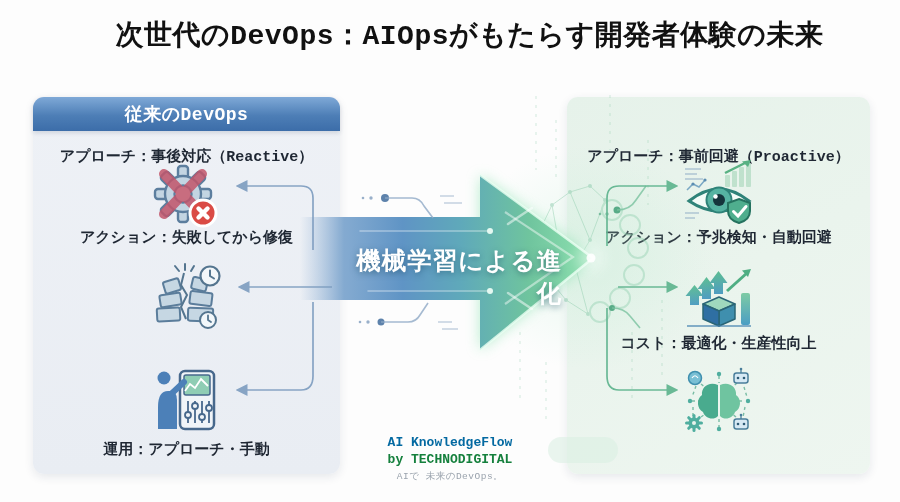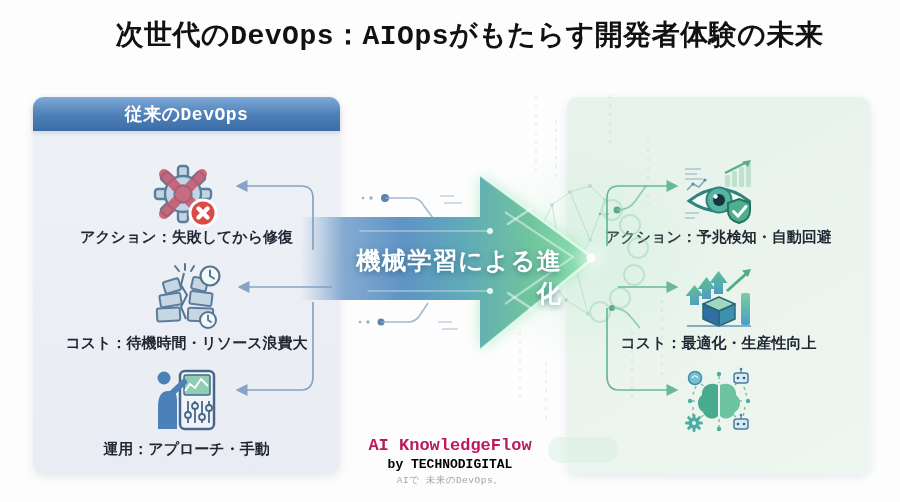--- a/index.html
+++ b/index.html
@@ -19,35 +19,36 @@
   .row-label{position:absolute;left:4px;right:4px;text-align:center;font-size:15px;
              font-weight:800;color:#1f2733;white-space:nowrap;}
   .r1{top:50px;} .r2{top:131px;} .r3{top:237px;} .r4{top:343px;}
   .icon{position:absolute;left:50%;transform:translateX(-50%);}
   .i1{top:62px;} .i2{top:166px;} .i3{top:268px;}
   .overlay{position:absolute;left:0;top:0;z-index:3;pointer-events:none;}
   .arrow-label{position:absolute;left:336px;top:244px;width:226px;text-align:right;z-index:4;
                font-size:24.5px;font-weight:900;color:#fff;letter-spacing:1px;
                text-shadow:0 2px 6px rgba(25,75,100,.55);}
   .footer{position:absolute;left:360px;width:180px;top:436px;text-align:center;z-index:2;line-height:1.15;}
-  .footer .brand{font-size:17px;font-weight:800;color:#be185d;}
-  .footer .byline{font-size:13px;font-weight:700;color:#000000;margin-top:2px;}
+  .footer .brand{font-size:13px;font-weight:800;color:#0369a1;}
+  .footer .byline{font-size:13px;font-weight:700;color:#15803d;margin-top:2px;}
   .footer .tagline{font-size:9.5px;color:#9aa3ad;margin-top:4px;letter-spacing:.5px;}
   .footer-blob{position:absolute;left:548px;top:437px;width:70px;height:26px;border-radius:13px;
                background:#d9efe2;opacity:.55;z-index:1;}
 </style>
 </head>
 <body>
 
 <div class="canvas">
 
   <div class="title">次世代のDevOps：AIOpsがもたらす開発者体験の未来</div>
 
   <div class="panel left">
     <div class="panel-header blue">従来のDevOps</div>
+    <div class="row-label r1">アプローチ：事後対応（Reactive）</div>
 
     <svg class="icon i1" width="74" height="72" viewBox="0 0 74 72">
       <g transform="translate(33,35)">
         <g fill="#c3d5e2" stroke="#5c7e9e" stroke-width="2.4">
           <g>
             <rect x="-5" y="-28" width="10" height="14" rx="3"></rect>
             <rect x="-5" y="-28" width="10" height="14" rx="3" transform="rotate(45)"></rect>
             <rect x="-5" y="-28" width="10" height="14" rx="3" transform="rotate(90)"></rect>
             <rect x="-5" y="-28" width="10" height="14" rx="3" transform="rotate(135)"></rect>
             <rect x="-5" y="-28" width="10" height="14" rx="3" transform="rotate(180)"></rect>
@@ -82,21 +83,20 @@
         <rect x="41" y="15" width="15" height="12" rx="2" transform="rotate(13 48 21)"></rect>
       </g>
       <path d="M33 10 L30 22 L36 32 L30 44 L35 56" fill="none" stroke="#54758f" stroke-width="2"></path>
       <path d="M28 8 L24 3 M34 7 L34 1 M40 8 L43 3" stroke="#54758f" stroke-width="2" stroke-linecap="round"></path>
       <circle cx="59" cy="13" r="9.5" fill="#f2f7fa" stroke="#54758f" stroke-width="2.2"></circle>
       <path d="M59 13 L59 7.5 M59 13 L63 15.5" stroke="#54758f" stroke-width="2" stroke-linecap="round"></path>
       <circle cx="57" cy="57" r="8" fill="#f2f7fa" stroke="#54758f" stroke-width="2"></circle>
       <path d="M57 57 L57 52.5 M57 57 L60 59" stroke="#54758f" stroke-width="1.8" stroke-linecap="round"></path>
     </svg>
 
-    <div class="row-label r3">コスト：待機時間・リソース浪費大</div>
 
     <svg class="icon i3" width="72" height="72" viewBox="0 0 72 72">
       <rect x="29" y="6" width="34" height="58" rx="5" fill="#f0f4f8" stroke="#47688c" stroke-width="2.5"></rect>
       <rect x="33" y="10" width="26" height="20" rx="2" fill="#8fcdb4" stroke="#47688c" stroke-width="1.5"></rect>
       <path d="M34 26 L39 19 L44 23 L50 14 L57 21" fill="none" stroke="#ffffff" stroke-width="1.8"></path>
       <g stroke="#47688c" stroke-width="1.8">
         <path d="M37 36 V58"></path>
           <path d="M44 36 V58"></path>
           <path d="M51 36 V58"></path>
           <path d="M58 36 V58"></path>
@@ -109,20 +109,21 @@
       </g>
       <circle cx="13" cy="13" r="6.5" fill="#4c80b8"></circle>
       <path d="M7 64 V42 Q7 26 17 26 h2 q7 0 7 9 V64 Z" fill="#4c80b8"></path>
       <path d="M18 31 L33 17" stroke="#4c80b8" stroke-width="6" stroke-linecap="round"></path>
     </svg>
 
     <div class="row-label r4">運用：アプローチ・手動</div>
   </div>
 
   <div class="panel right">
+    <div class="row-label r1">アプローチ：事前回避（Proactive）</div>
 
     <svg class="icon i1" width="76" height="72" viewBox="0 0 76 72">
       <g fill="#b9dfc8" opacity=".85">
         <rect x="44" y="16" width="5" height="12" rx="1"></rect>
           <rect x="51" y="12" width="5" height="16" rx="1"></rect>
         <rect x="58" y="8" width="5" height="20" rx="1"></rect>
           <rect x="65" y="4" width="5" height="24" rx="1"></rect>
       </g>
       <path d="M44 14 L66 3" stroke="#58b183" stroke-width="2.5" fill="none"></path>
       <polygon points="70,1 61,2.5 67,8" fill="#58b183"></polygon>

